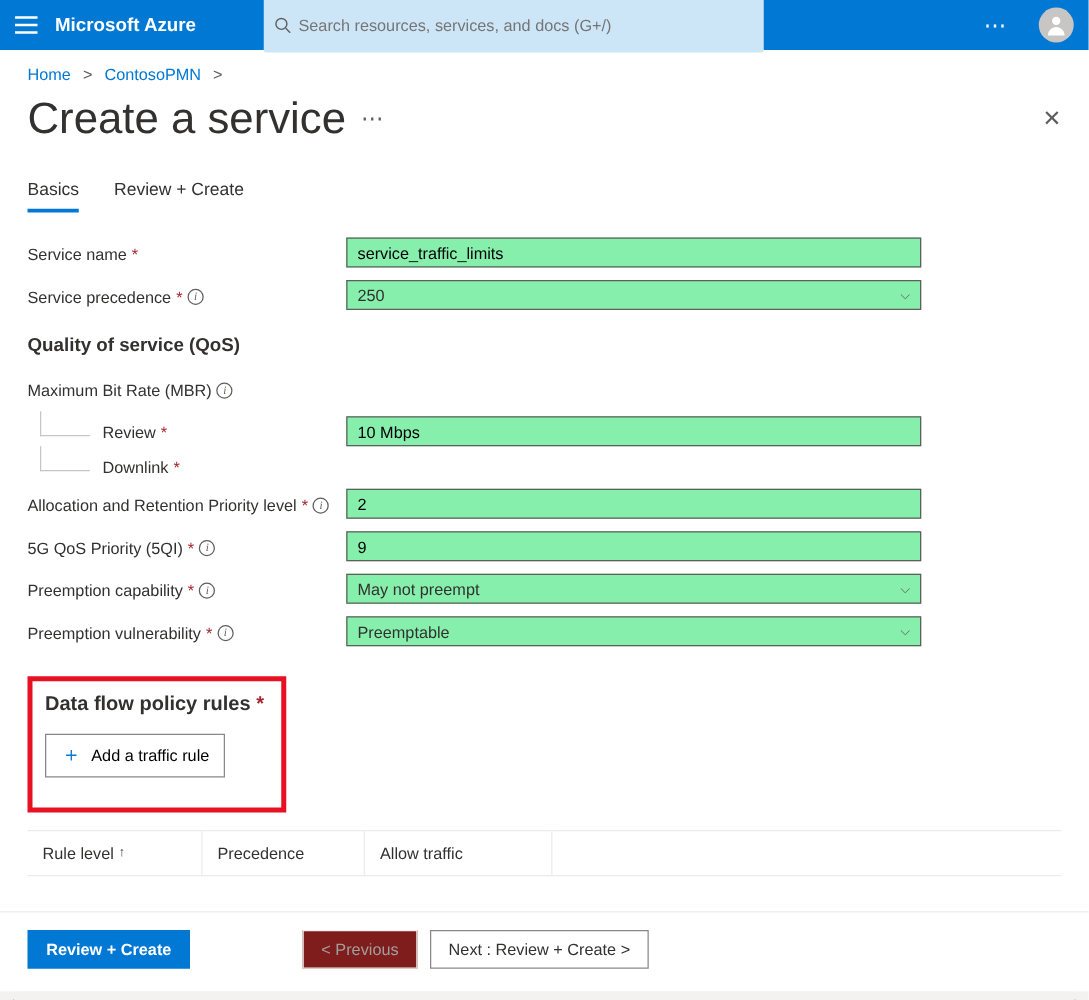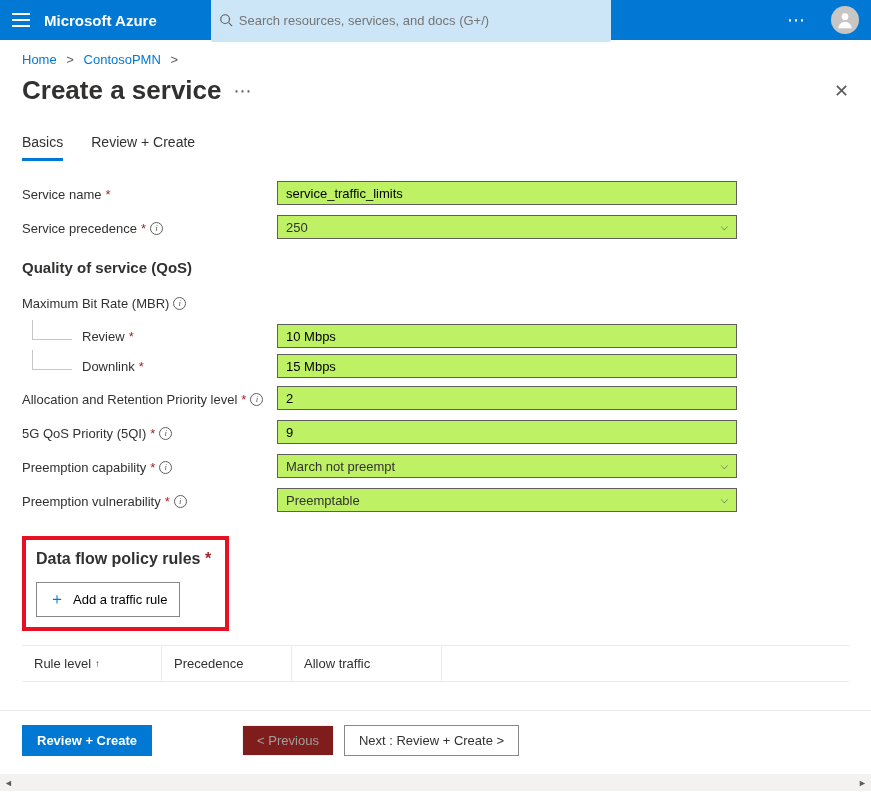--- a/index.html
+++ b/index.html
@@ -12,42 +12,42 @@
 .searchbox input { border: none; background: transparent; outline: none; flex: 1; font-size: 13px; color: #333; }
 .topbar-spacer { flex: 1; }
 .more-dots { color: #fff; font-size: 18px; letter-spacing: 2px; cursor: pointer; }
 .avatar { width: 28px; height: 28px; border-radius: 50%; background: #c8c6c4; display: flex; align-items: center; justify-content: center; margin-left: 10px; }
 .avatar svg { width: 20px; height: 20px; }
 .content { padding: 12px 22px 0 22px; }
 .breadcrumb { font-size: 13px; color: #0078d4; margin-bottom: 8px; }
 .breadcrumb .sep { color: #605e5c; margin: 0 6px; }
 .breadcrumb a { color: #0078d4; text-decoration: none; }
 .titlebar { display: flex; align-items: center; justify-content: space-between; margin-bottom: 28px; }
-.page-title { font-size: 26px; font-weight: 700; }
+.page-title { font-size: 35px; font-weight: 400; }
 .title-dots { font-size: 18px; margin-left: 12px; color: #605e5c; cursor: pointer; }
 .close-icon { font-size: 18px; color: #605e5c; cursor: pointer; font-weight: 300; }
 .tabs { display: flex; gap: 28px; border-bottom: none; }
 .tab { padding-bottom: 8px; font-size: 14px; cursor: pointer; color: #323130; }
 .tab.active { color: #323130; font-weight: 400; border-bottom: 3px solid #0078d4; }
 .form { margin-top: 20px; }
 .row { display: flex; margin-bottom: 8px; min-height: 26px; }
 .label-col { width: 255px; font-size: 13px; display: flex; align-items: center; gap: 4px; }
 .req { color: #a4262c; }
 .info-icon { width: 13px; height: 13px; border: 1px solid #605e5c; border-radius: 50%; display: inline-flex; align-items: center; justify-content: center; font-size: 9px; color: #605e5c; font-style: italic; font-family: Georgia, serif; }
 .field-col { flex: 0 0 460px; }
-.text-input, .select { width: 100%; height: 24px; border: 1px solid #605e5c; padding: 0 8px; font-size: 13px; background: #bef264; }
+.text-input, .select { width: 100%; height: 24px; border: 1px solid #605e5c; padding: 0 8px; font-size: 13px; background: #86efac; }
 .select { display: flex; align-items: center; justify-content: space-between; cursor: pointer; }
 .chev { font-size: 10px; color: #605e5c; }
 .section-head { font-weight: 700; font-size: 15px; margin: 18px 0 14px 0; }
 .sub-section { margin-bottom: 8px; }
 .indent-rows { margin-left: 0; }
 .tree-row { display: flex; align-items: center; margin-bottom: 6px; }
 .tree-line { width: 40px; height: 20px; border-left: 1px solid #c8c6c4; border-bottom: 1px solid #c8c6c4; margin-left: 10px; margin-right: 10px; border-bottom-left-radius: 0; position: relative; top: -6px; }
 .tree-label { width: 195px; font-size: 13px; display: flex; align-items: center; gap: 4px; }
-.highlight-box { border: 4px solid #e81123; padding: 10px 14px 10px 10px; display: inline-block; margin-bottom: 14px; }
+.highlight-box { border: 4px solid #e81123; padding: 10px 14px 24px 10px; display: inline-block; margin-bottom: 14px; }
 .policy-head { font-weight: 700; font-size: 16px; margin-bottom: 14px; }
 .add-btn { border: 1px solid #8a8886; background: #fff; padding: 6px 12px; display: inline-flex; align-items: center; gap: 8px; font-size: 13px; cursor: pointer; }
 .plus-icon { color: #0078d4; font-size: 16px; font-weight: 300; }
 .table-head { display: flex; border-top: 1px solid #edebe9; border-bottom: 1px solid #edebe9; }
 .table-head > div { padding: 10px 12px; font-size: 13px; border-right: 1px solid #edebe9; }
 .col1 { width: 140px; display: flex; align-items: center; gap: 4px; }
 .col2 { width: 130px; }
 .col3 { width: 150px; }
 .sort-arrow { font-size: 10px; }
 .footer-divider { border-top: 1px solid #edebe9; margin: 28px 0 0 0; }
@@ -147,21 +147,20 @@
               <span class="req">*</span>
             </div>
           <div class="field-col"><input class="text-input" type="text" value="10 Mbps" style=""></div>
         </div>
         <div class="tree-row">
           <div class="tree-line"></div>
           <div class="tree-label">
               <span>Downlink</span> 
               <span class="req">*</span>
             </div>
-          <div class="field-col"><input class="text-input" type="text" value="15 Mbps" style=""></div>
         </div>
       </div>
     </div>
 
     <div class="row">
       <div class="label-col">
           <span>Allocation and Retention Priority level</span> 
           <span class="req">*</span> 
           <span class="info-icon">i</span>
         </div>
@@ -176,21 +175,21 @@
       <div class="field-col"><input class="text-input" type="text" value="9" style=""></div>
     </div>
     <div class="row">
       <div class="label-col">
           <span>Preemption capability</span> 
           <span class="req">*</span> 
           <span class="info-icon">i</span>
         </div>
       <div class="field-col">
         <div class="select">
-          <span>March not preempt</span>
+          <span>May not preempt</span>
           <span class="chev">⌵</span>
         </div>
       </div>
     </div>
     <div class="row">
       <div class="label-col">
           <span>Preemption vulnerability</span> 
           <span class="req">*</span> 
           <span class="info-icon">i</span>
         </div>

